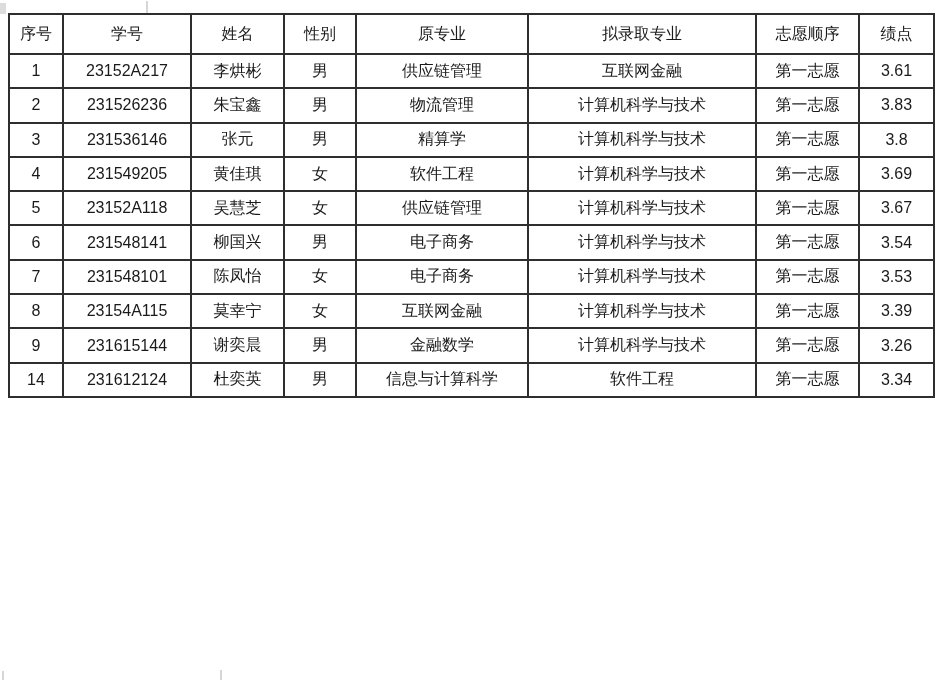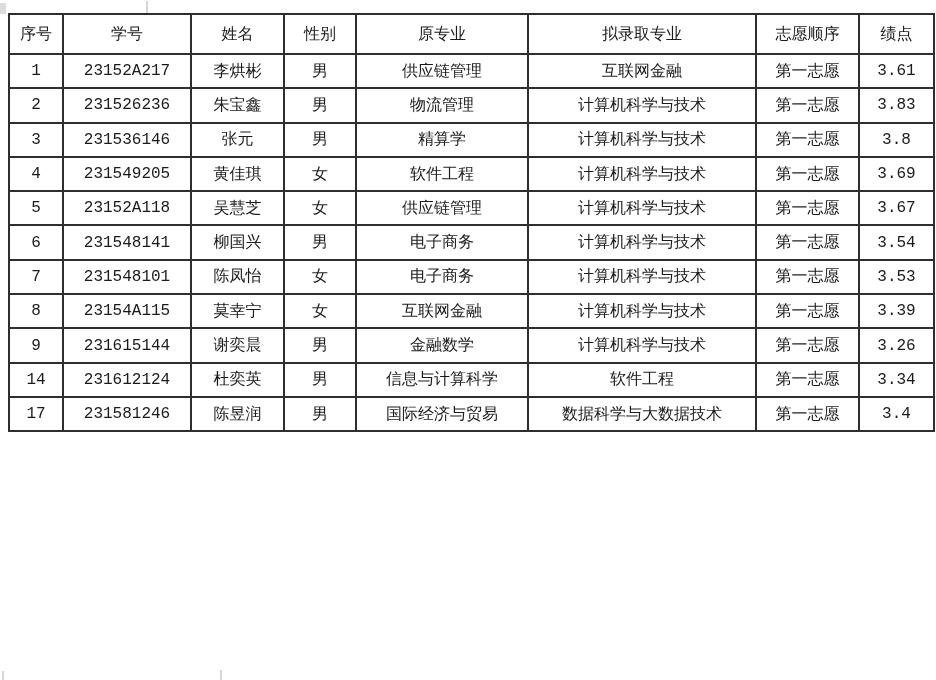--- a/index.html
+++ b/index.html
@@ -10,21 +10,20 @@
     height: 680px;
     overflow: hidden;
     font-family: "Liberation Sans", "DejaVu Sans", sans-serif;
     color: #1a1a1a;
   }
   .canvas {
     position: relative;
     width: 936px;
     height: 548px;
     background: #ffffff;
-    font-family: Liberation Mono, monospace;
   }
   .table-wrap {
     position: absolute;
     left: 8px;
     top: 13px;
   }
   table.admission {
     border-collapse: collapse;
     table-layout: fixed;
     width: 925px;
@@ -188,26 +187,16 @@
           <tr>
             <td>14</td>
             <td>231612124</td>
             <td>杜奕英</td>
             <td>男</td>
             <td>信息与计算科学</td>
             <td>软件工程</td>
             <td>第一志愿</td>
             <td>3.34</td>
           </tr>
-          <tr>
-            <td>17</td>
-            <td>231581246</td>
-            <td>陈昱润</td>
-            <td>男</td>
-            <td>国际经济与贸易</td>
-            <td>数据科学与大数据技术</td>
-            <td>第一志愿</td>
-            <td>3.4</td>
-          </tr>
         </tbody>
     </table>
   </div>
 </div>
 
 </body></html>

